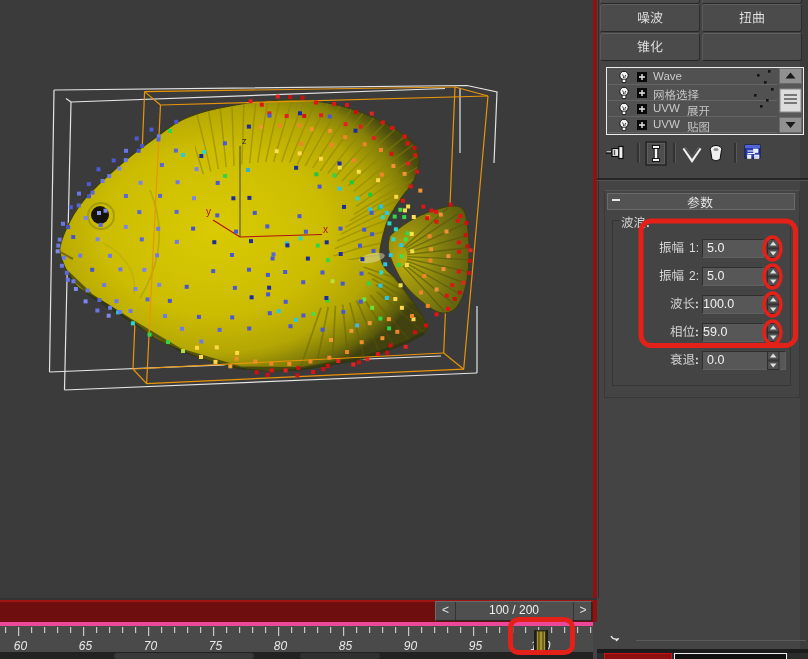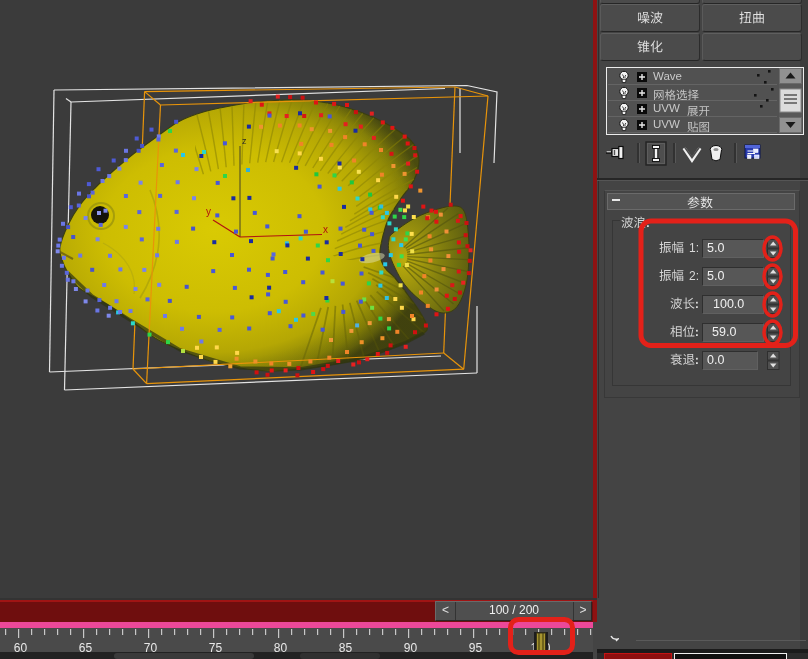--- a/index.html
+++ b/index.html
@@ -672,51 +672,51 @@
       <path d="M3,12.5 L9.5,12.5 L6.2,16.5 Z" fill="#e0e0e0"></path>
     </svg>
     <div style="position:absolute;right:109px;top:297px;display:flex;align-items:center;">
       <svg style="display:inline-block;vertical-align:middle;" width="29" height="14" viewBox="0 0 29 14" fill="#d8d8d8">
         <path transform="translate(0.0,11.0) scale(0.012500,-0.012500)" d="M92 777C151 745 227 696 265 662L309 722C271 755 194 801 135 830ZM38 506C99 477 177 431 215 398L258 460C219 491 140 535 80 562ZM62 -21 128 -67C180 26 240 151 285 256L226 301C177 188 110 56 62 -21ZM597 625V448H426V625ZM354 695V442C354 297 343 98 234 -42C252 -49 283 -67 296 -79C395 49 420 233 425 381H451C489 277 542 187 611 112C541 53 458 10 368 -20C384 -33 407 -64 417 -82C507 -50 590 -3 663 60C734 -2 819 -50 918 -80C929 -60 950 -31 967 -16C870 10 786 54 715 112C791 194 851 299 886 430L839 451L825 448H670V625H859C843 579 824 533 807 501L872 480C900 531 932 612 957 684L903 698L890 695H670V841H597V695ZM522 381H793C763 294 718 221 662 161C602 223 555 298 522 381Z"></path>
         <path transform="translate(12.5,11.0) scale(0.012500,-0.012500)" d="M769 818C682 714 536 619 395 561C414 547 444 517 458 500C593 567 745 671 844 786ZM56 449V374H248V55C248 15 225 0 207 -7C219 -23 233 -56 238 -74C262 -59 300 -47 574 27C570 43 567 75 567 97L326 38V374H483C564 167 706 19 914 -51C925 -28 949 3 967 20C775 75 635 202 561 374H944V449H326V835H248V449Z"></path>
         <rect x="26.0" y="4.8" width="1.8" height="1.8"></rect>
         <rect x="26.0" y="9.2" width="1.8" height="1.8"></rect>
       </svg>
     </div>
-    <div style="position:absolute;left:702px;top:295px;width:62px;height:19px;background:#575757;border:1px solid #2f2f2f;border-bottom-color:#606060;border-right-color:#606060;box-sizing:border-box;font-family:'Liberation Sans',sans-serif;font-size:12.5px;color:#f0f0f0;line-height:17px;padding-left:10px;">100.0</div>
+    <div style="position:absolute;left:702px;top:295px;width:62px;height:19px;background:#575757;border:1px solid #2f2f2f;border-bottom-color:#606060;border-right-color:#606060;box-sizing:border-box;font-family:'Liberation Sans',sans-serif;font-size:12.5px;color:#f0f0f0;line-height:17px;padding-left:0;">100.0</div>
     <svg width="13" height="19" style="position:absolute;left:767px;top:295px">
       <rect x="0.5" y="0.5" width="11.5" height="8.5" fill="#505050" stroke="#2f2f2f"></rect>
       <rect x="0.5" y="10" width="11.5" height="8.5" fill="#505050" stroke="#2f2f2f"></rect>
       <path d="M6.2,2.5 L9.5,6.5 L3,6.5 Z" fill="#e0e0e0"></path>
       <path d="M3,12.5 L9.5,12.5 L6.2,16.5 Z" fill="#e0e0e0"></path>
     </svg>
     <div style="position:absolute;right:109px;top:325px;display:flex;align-items:center;">
       <svg style="display:inline-block;vertical-align:middle;" width="29" height="14" viewBox="0 0 29 14" fill="#d8d8d8">
         <path transform="translate(0.0,11.0) scale(0.012500,-0.012500)" d="M546 474H850V300H546ZM546 542V710H850V542ZM546 231H850V57H546ZM473 781V-73H546V-12H850V-70H926V781ZM214 840V626H52V554H205C170 416 99 258 29 175C41 157 60 127 68 107C122 176 175 287 214 402V-79H287V378C325 329 370 267 389 234L435 295C413 322 322 429 287 464V554H430V626H287V840Z"></path>
         <path transform="translate(12.5,11.0) scale(0.012500,-0.012500)" d="M369 658V585H914V658ZM435 509C465 370 495 185 503 80L577 102C567 204 536 384 503 525ZM570 828C589 778 609 712 617 669L692 691C682 734 660 797 641 847ZM326 34V-38H955V34H748C785 168 826 365 853 519L774 532C756 382 716 169 678 34ZM286 836C230 684 136 534 38 437C51 420 73 381 81 363C115 398 148 439 180 484V-78H255V601C294 669 329 742 357 815Z"></path>
         <rect x="26.0" y="4.8" width="1.8" height="1.8"></rect>
         <rect x="26.0" y="9.2" width="1.8" height="1.8"></rect>
       </svg>
     </div>
-    <div style="position:absolute;left:702px;top:323px;width:62px;height:19px;background:#575757;border:1px solid #2f2f2f;border-bottom-color:#606060;border-right-color:#606060;box-sizing:border-box;font-family:'Liberation Sans',sans-serif;font-size:12.5px;color:#f0f0f0;line-height:17px;padding-left:9px;">59.0</div>
+    <div style="position:absolute;left:702px;top:323px;width:62px;height:19px;background:#575757;border:1px solid #2f2f2f;border-bottom-color:#606060;border-right-color:#606060;box-sizing:border-box;font-family:'Liberation Sans',sans-serif;font-size:12.5px;color:#f0f0f0;line-height:17px;padding-left:0;">59.0</div>
     <svg width="13" height="19" style="position:absolute;left:767px;top:323px">
       <rect x="0.5" y="0.5" width="11.5" height="8.5" fill="#505050" stroke="#2f2f2f"></rect>
       <rect x="0.5" y="10" width="11.5" height="8.5" fill="#505050" stroke="#2f2f2f"></rect>
       <path d="M6.2,2.5 L9.5,6.5 L3,6.5 Z" fill="#e0e0e0"></path>
       <path d="M3,12.5 L9.5,12.5 L6.2,16.5 Z" fill="#e0e0e0"></path>
     </svg>
     <div style="position:absolute;right:109px;top:353px;display:flex;align-items:center;">
       <svg style="display:inline-block;vertical-align:middle;" width="29" height="14" viewBox="0 0 29 14" fill="#d8d8d8">
         <path transform="translate(0.0,11.0) scale(0.012500,-0.012500)" d="M425 825C440 801 457 772 471 746H67V685H931V746H559C544 775 520 815 499 845ZM721 423V345H279V423ZM279 552H721V479H279ZM63 483V418H207V286H401C306 206 164 136 36 102C52 88 72 61 83 43C147 63 215 92 280 127V44C280 6 261 -10 247 -18C258 -32 271 -61 276 -78C298 -64 333 -54 593 9C590 24 588 52 588 72L354 22V171C407 206 456 245 495 286H504C579 104 715 -15 918 -67C928 -47 948 -17 965 -2C866 19 783 57 717 111C777 143 848 187 904 229L844 271C802 234 732 186 673 150C634 190 602 235 578 286H796V418H943V483H796V611H207V483Z"></path>
         <path transform="translate(12.5,11.0) scale(0.012500,-0.012500)" d="M80 760C135 711 199 641 227 595L288 640C257 686 191 753 138 800ZM780 580V483H467V580ZM780 639H467V733H780ZM384 83C404 96 435 107 644 166C642 180 640 209 641 229L467 184V420H853V795H391V216C391 174 367 154 350 145C362 131 379 101 384 83ZM560 350C667 273 796 160 856 86L912 130C878 170 825 219 767 267C821 298 882 339 933 378L873 422C835 388 773 341 719 306C683 336 646 364 611 388ZM259 484H52V414H188V105C143 88 92 48 41 -2L87 -64C141 -3 193 50 229 50C252 50 284 21 326 -3C395 -43 482 -53 600 -53C696 -53 871 -47 943 -43C945 -22 956 13 964 32C867 21 718 14 602 14C493 14 407 21 342 56C304 78 281 97 259 107Z"></path>
         <rect x="26.0" y="4.8" width="1.8" height="1.8"></rect>
         <rect x="26.0" y="9.2" width="1.8" height="1.8"></rect>
       </svg>
     </div>
-    <div style="position:absolute;left:702px;top:351px;width:56px;height:19px;background:#575757;border:1px solid #2f2f2f;border-bottom-color:#606060;border-right-color:#606060;box-sizing:border-box;font-family:'Liberation Sans',sans-serif;font-size:12.5px;color:#f0f0f0;line-height:17px;padding-left:4px;">0.0</div>
+    <div style="position:absolute;left:702px;top:351px;width:84px;height:19px;background:#575757;border:1px solid #2f2f2f;border-bottom-color:#606060;border-right-color:#606060;box-sizing:border-box;font-family:'Liberation Sans',sans-serif;font-size:12.5px;color:#f0f0f0;line-height:17px;padding-left:4px;">0.0</div>
     <svg width="13" height="19" style="position:absolute;left:767px;top:351px">
       <rect x="0.5" y="0.5" width="11.5" height="8.5" fill="#505050" stroke="#2f2f2f"></rect>
       <rect x="0.5" y="10" width="11.5" height="8.5" fill="#505050" stroke="#2f2f2f"></rect>
       <path d="M6.2,2.5 L9.5,6.5 L3,6.5 Z" fill="#e0e0e0"></path>
       <path d="M3,12.5 L9.5,12.5 L6.2,16.5 Z" fill="#e0e0e0"></path>
     </svg>
 <svg width="211" height="659" viewBox="0 0 211 659" style="position:absolute;left:597px;top:0;pointer-events:none;">
 <rect x="44" y="221" width="154.5" height="124.5" rx="10" fill="none" stroke="#e32119" stroke-width="5"></rect>
 <ellipse cx="175.5" cy="248.5" rx="8.5" ry="11.5" fill="none" stroke="#e32119" stroke-width="3.5"></ellipse>
       <ellipse cx="175.5" cy="276.5" rx="8.5" ry="11.5" fill="none" stroke="#e32119" stroke-width="3.5"></ellipse>
@@ -732,21 +732,21 @@
 <div style="position:absolute;left:597px;top:653px;width:211px;height:6px;background:#2b2b2b;"></div>
 <div style="position:absolute;left:604px;top:653px;width:66px;height:6px;background:#8e0f0f;border:1.5px solid #c41414;"></div>
 <div style="position:absolute;left:674px;top:653px;width:111px;height:6px;background:#101010;border:1.5px solid #f0f0f0;"></div>
 
 <div style="position:absolute;left:0;top:598px;width:597px;height:2px;background:#333;"></div>
 <div style="position:absolute;left:0;top:600px;width:593px;height:22px;background:#6f0e0e;border-top:2px solid #a01414;box-sizing:border-box;"></div>
 <div style="position:absolute;left:435px;top:601px;width:157px;height:20px;background:#4f4f4f;border:1px solid #282828;border-top-color:#6a6a6a;border-left-color:#6a6a6a;box-sizing:border-box;"></div>
 <div style="position:absolute;left:436px;top:602px;width:19px;height:18px;border-right:1px solid #333;font-family:'Liberation Sans',sans-serif;font-size:12px;color:#e0e0e0;text-align:center;line-height:17px;">&lt;</div>
 <div style="position:absolute;left:573px;top:602px;width:18px;height:18px;border-left:1px solid #333;font-family:'Liberation Sans',sans-serif;font-size:12px;color:#e0e0e0;text-align:center;line-height:17px;">&gt;</div>
 <div style="position:absolute;left:455px;top:602px;width:118px;height:18px;font-family:'Liberation Sans',sans-serif;font-size:12px;color:#f0f0f0;text-align:center;line-height:17px;">100 / 200</div>
-<div style="position:absolute;left:0;top:622px;width:593px;height:30px;background:#4a4a4a;border-top:6px solid #ec4899;box-sizing:border-box;">
+<div style="position:absolute;left:0;top:622px;width:593px;height:30px;background:#4a4a4a;border-top:4px solid #ec4899;box-sizing:border-box;font-style:italic;">
 <svg width="593" height="30">
         <rect x="5.0" y="1" width="1.2" height="6" fill="#c8c8c8"></rect>
         <rect x="18.0" y="1" width="1.2" height="9" fill="#c8c8c8"></rect>
         <rect x="31.0" y="1" width="1.2" height="6" fill="#c8c8c8"></rect>
         <rect x="44.0" y="1" width="1.2" height="6" fill="#c8c8c8"></rect>
         <rect x="57.0" y="1" width="1.2" height="6" fill="#c8c8c8"></rect>
         <rect x="70.0" y="1" width="1.2" height="6" fill="#c8c8c8"></rect>
         <rect x="83.0" y="1" width="1.2" height="9" fill="#c8c8c8"></rect>
         <rect x="96.0" y="1" width="1.2" height="6" fill="#c8c8c8"></rect>
         <rect x="109.0" y="1" width="1.2" height="6" fill="#c8c8c8"></rect>

